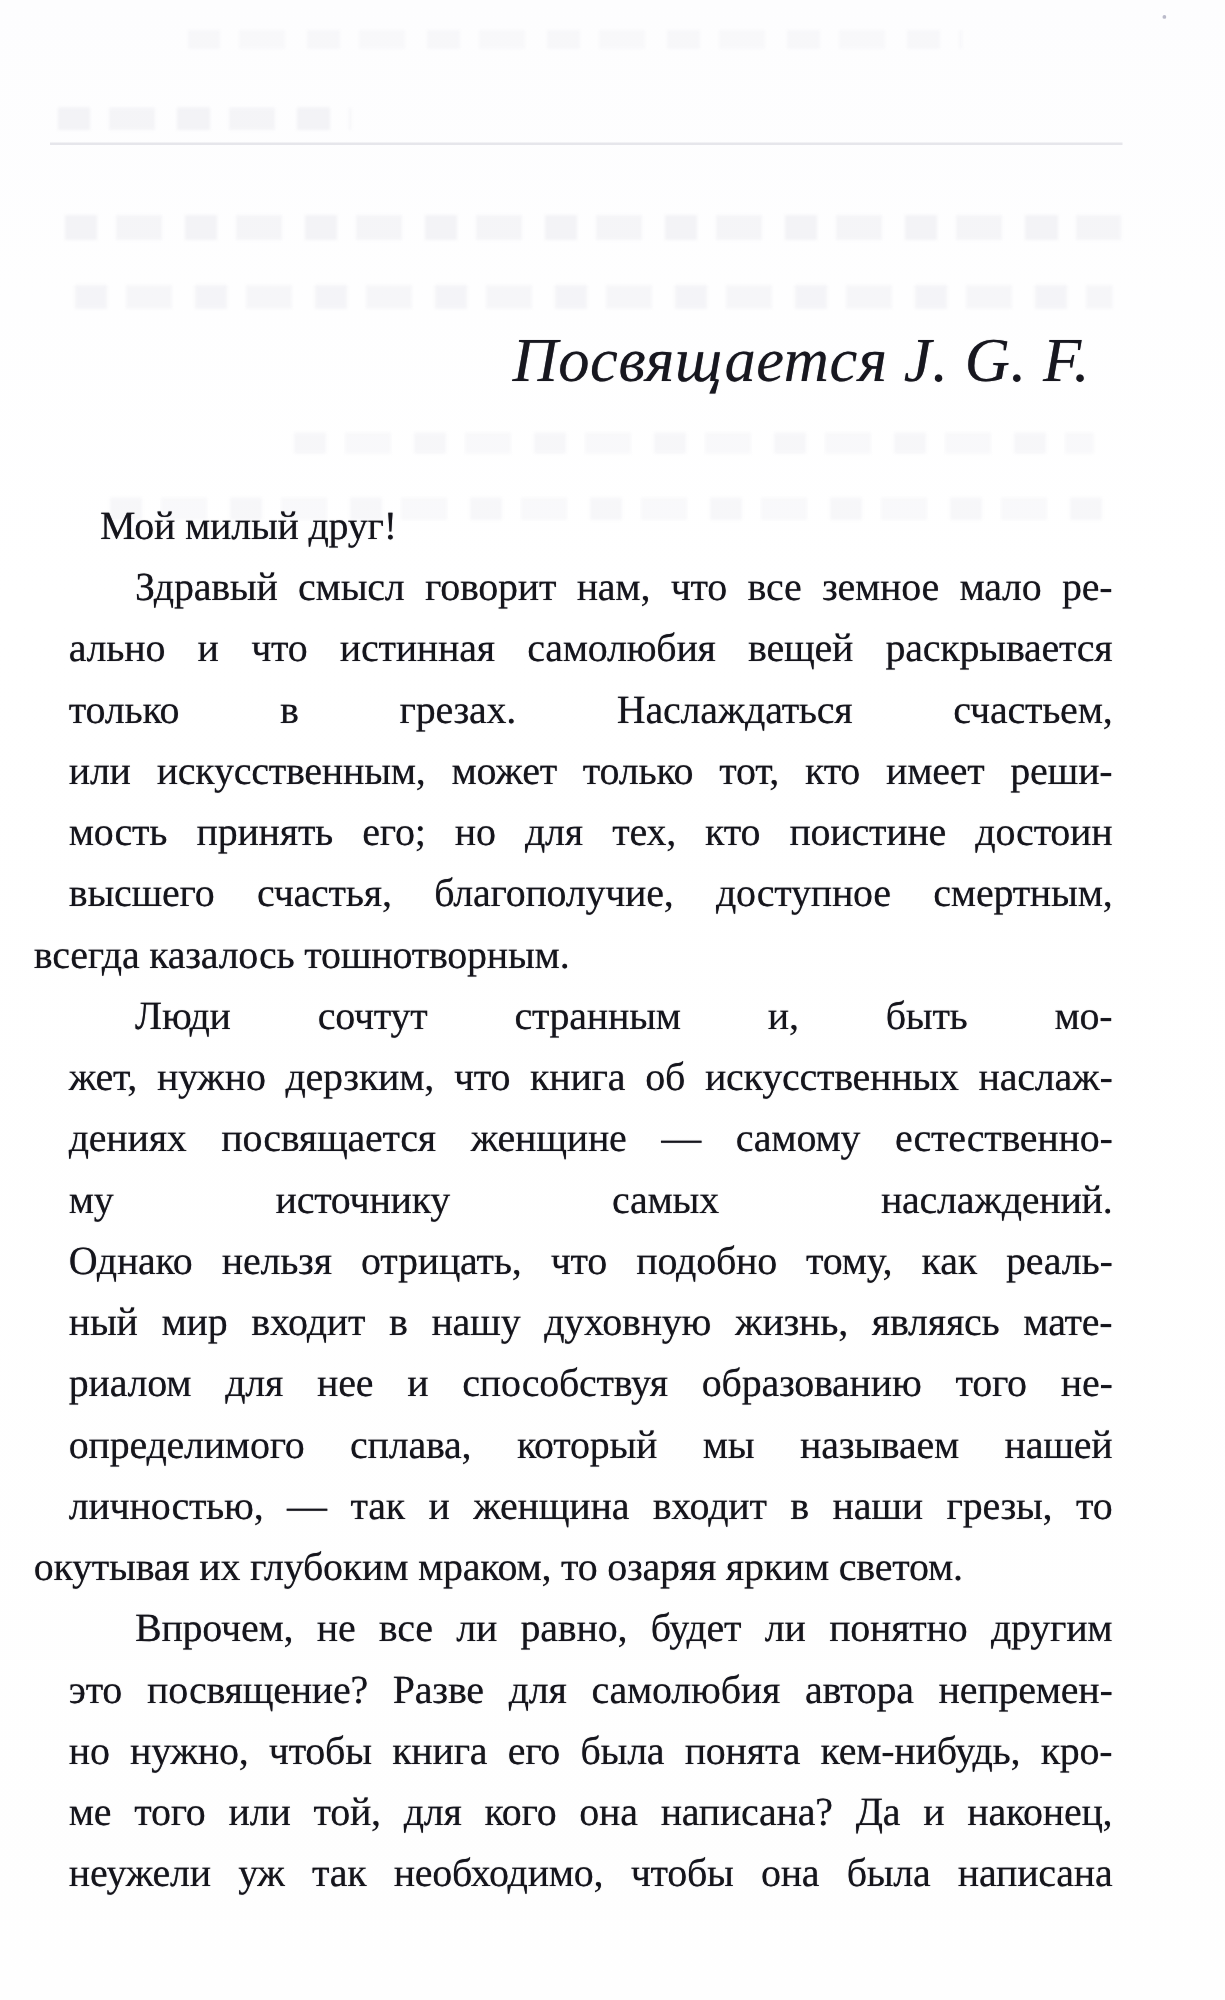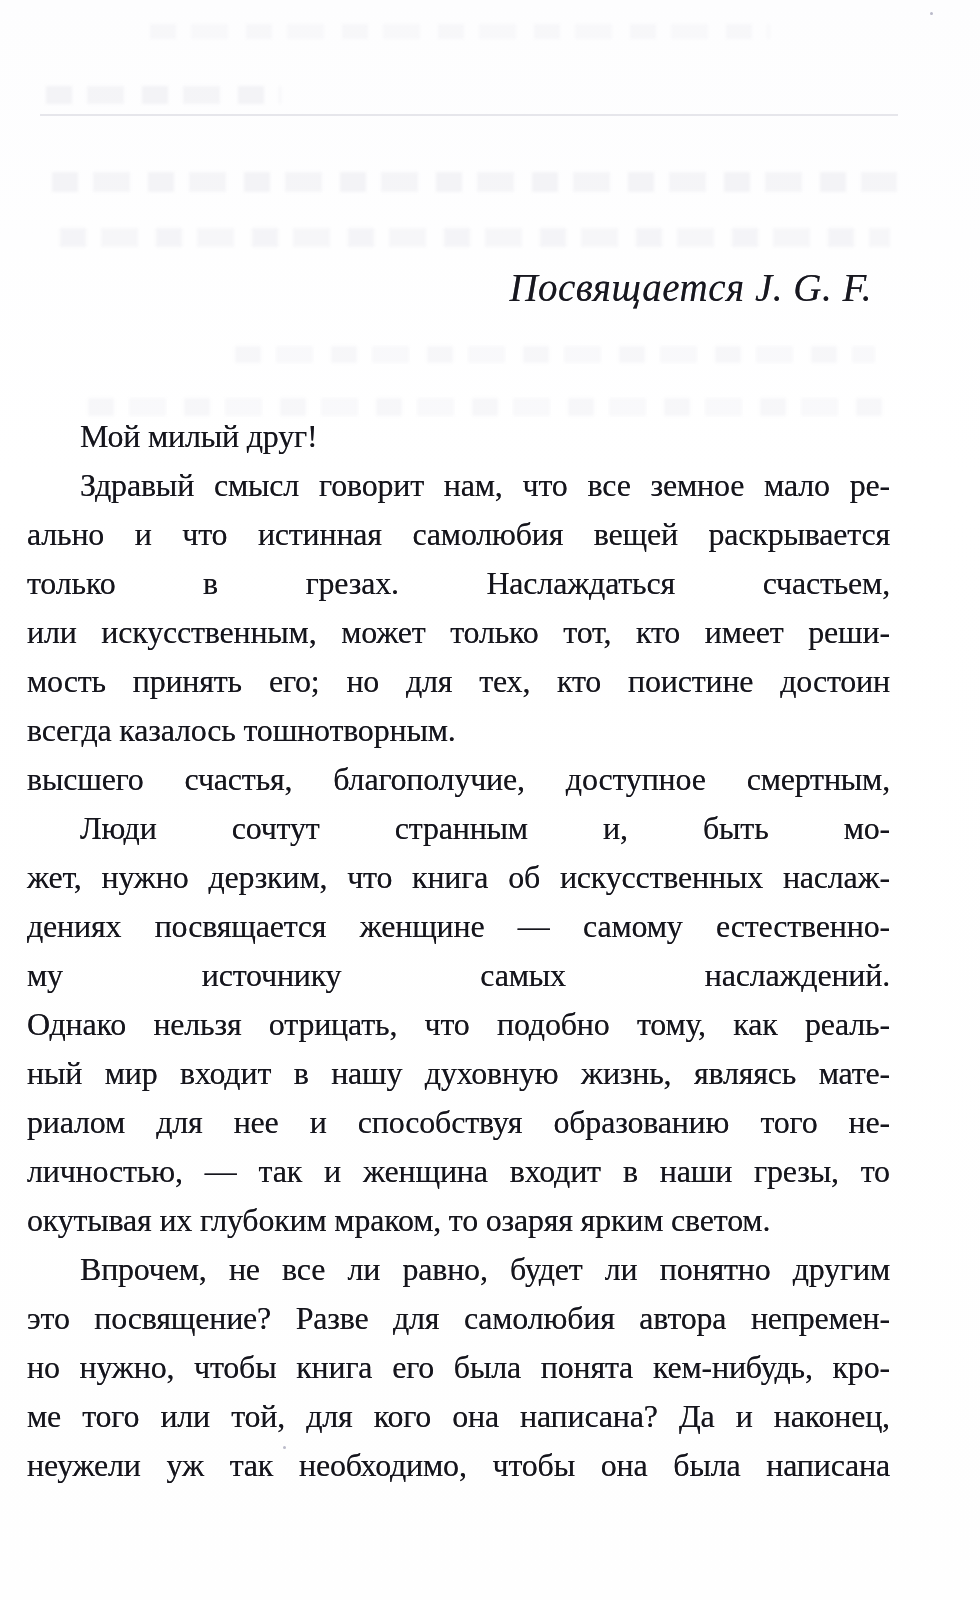--- a/index.html
+++ b/index.html
@@ -38,45 +38,46 @@
   }
 
   
   .dedication {
     position: absolute;
     top: 262px;
     left: 0;
     width: 872px;
     text-align: right;
     font-style: italic;
-    font-size: 39px;
+    font-size: 50px;
     line-height: 52px;
     letter-spacing: 0.5px;
     color: #17171f;
     text-shadow: 0 0 0.6px rgba(20,20,30,0.65);
   }
 
   
   .body-text {
     position: absolute;
-    top: 412px;
+    top: 396px;
     left: 27px;
     width: 863px;
     font-size: 32px;
     letter-spacing: -0.2px;
     text-shadow: 0 0 0.6px rgba(18,18,28,0.72);
   }
   .line {
     height: 49px;
     line-height: 49px;
     white-space: nowrap;
   }
   .line.just {
     display: flex;
     justify-content: space-between;
+    margin-left: 28px;
   }
   .line.first {
     padding-left: 53px;
   }
   .salutation {
     height: 49px;
     line-height: 49px;
     padding-left: 53px;
   }
 
@@ -151,28 +152,28 @@
             <span>мость</span>
             <span>принять</span>
             <span>его;</span>
             <span>но</span>
             <span>для</span>
             <span>тех,</span>
             <span>кто</span>
             <span>поистине</span>
             <span>достоин</span>
           </div>
-          <div class="line">всегда казалось тошнотворным.</div>
           <div class="line just">
             <span>высшего</span>
             <span>счастья,</span>
             <span>благополучие,</span>
             <span>доступное</span>
             <span>смертным,</span>
           </div>
+          <div class="line">всегда казалось тошнотворным.</div>
         </div>
         <div>
           <div class="line first just">
             <span>Люди</span>
             <span>сочтут</span>
             <span>странным</span>
             <span>и,</span>
             <span>быть</span>
             <span>мо-</span>
           </div>
@@ -223,20 +224,28 @@
           </div>
           <div class="line just">
             <span>риалом</span>
             <span>для</span>
             <span>нее</span>
             <span>и</span>
             <span>способствуя</span>
             <span>образованию</span>
             <span>того</span>
             <span>не-</span>
+          </div>
+          <div class="line just">
+            <span>определимого</span>
+            <span>сплава,</span>
+            <span>который</span>
+            <span>мы</span>
+            <span>называем</span>
+            <span>нашей</span>
           </div>
           <div class="line just">
             <span>личностью,</span>
             <span>—</span>
             <span>так</span>
             <span>и</span>
             <span>женщина</span>
             <span>входит</span>
             <span>в</span>
             <span>наши</span>

